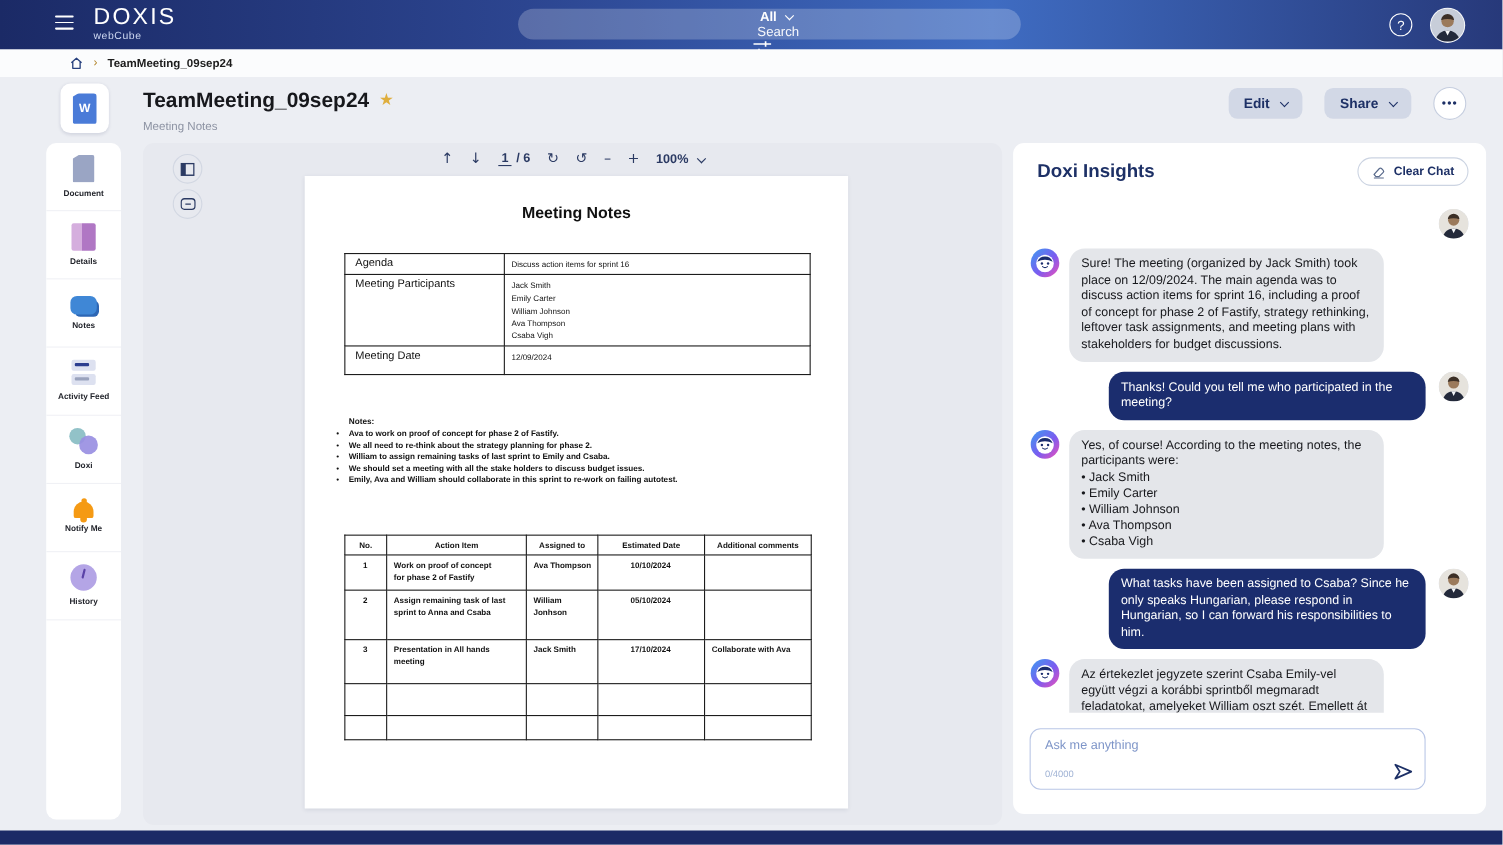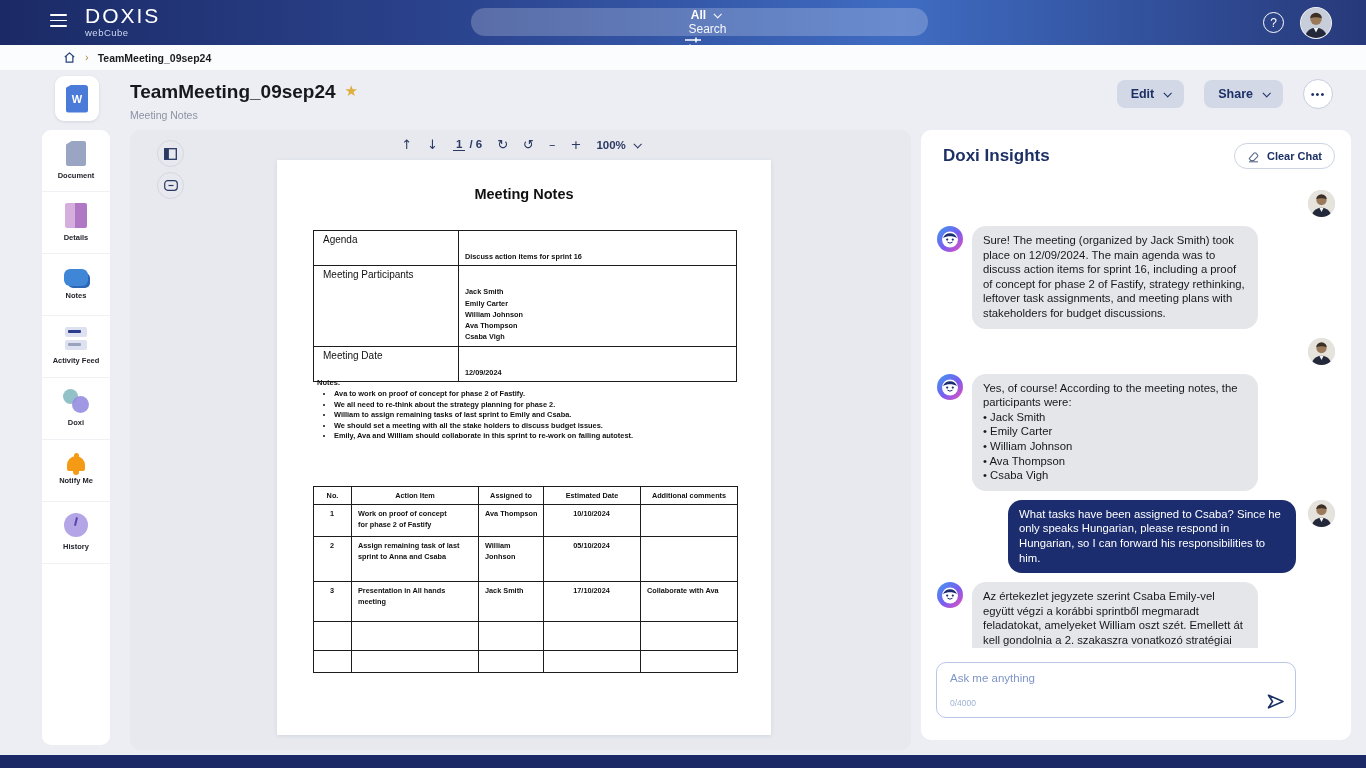--- a/index.html
+++ b/index.html
@@ -106,24 +106,24 @@
     display:flex; align-items:center; justify-content:center; cursor:pointer; }
 
   
   .page { position:absolute; left:147px; top:30px; width:494px; height:575px; background:#fff;
     box-shadow:0 1px 4px rgba(40,50,90,.10); color:#111; }
   .page-title { text-align:center; margin-top:26px; font-size:14.5px; font-weight:700; }
   table.doc-tbl { border-collapse:collapse; position:absolute; }
   table.doc-tbl td, table.doc-tbl th { border:1px solid #1c1c1c; vertical-align:top; }
   .info-tbl { left:36px; top:70px; width:424px; border:1.6px solid #1c1c1c; }
   .info-tbl td.lbl { width:145px; font-size:10px; padding:3px 0 3px 9px; }
-  .info-tbl td.val { font-size:7.3px; font-weight:700; padding:20px 4px 3px 6px; white-space:pre-line; line-height:1.55; }
+  .info-tbl td.val { font-size:7.3px; font-weight:400; padding:4px 4px 3px 6px; white-space:pre-line; line-height:1.55; }
   .notes-block { position:absolute; left:40px; top:218px; width:420px; }
   .notes-head { font-size:7.5px; font-weight:700; margin-bottom:2px; }
-  .notes-block ul { list-style:disc; margin-left:17px; }
+  .notes-block ul { list-style:disc; }
   .notes-block li { font-size:7.4px; font-weight:600; line-height:10.6px; }
   .action-tbl { left:36px; top:326px; width:424px; border:1.6px solid #1c1c1c; table-layout:fixed; }
   .action-tbl th { font-size:7.3px; font-weight:700; padding:4px 2px; text-align:center; }
   .action-tbl td { font-size:7.3px; font-weight:700; padding:4px 3px 4px 6px; white-space:pre-line; line-height:1.5; }
   .action-tbl td.c { text-align:center; padding-left:2px; }
   .col-no { width:38px; } .col-item { width:127px; } .col-assign { width:65px; }
   .col-date { width:97px; } .col-comm { width:97px; }
   .r1 { height:32px; } .r2 { height:45px; } .r3 { height:40px; } .r4 { height:29px; } .r5 { height:22px; }
 
   
@@ -409,20 +409,21 @@
             <path d="M2 8 a7.5 7.5 0 0 1 14 0 c-4-2.5-10-2.5-14 0Z" fill="#1b2d6e"></path>
             <circle cx="6.2" cy="9.6" r="1.1" fill="#1b2d6e"></circle>
             <circle cx="11.8" cy="9.6" r="1.1" fill="#1b2d6e"></circle>
             <path d="M6.8 12.4 q2.2 1.8 4.4 0" fill="none" stroke="#1b2d6e" stroke-width="1" stroke-linecap="round"></path>
           </svg>
       </div>
       <div class="bubble">Sure! The meeting (organized by Jack Smith) took place on 12/09/2024. The main agenda was to discuss action items for sprint 16, including a proof of concept for phase 2 of Fastify, strategy rethinking, leftover task assignments, and meeting plans with stakeholders for budget discussions.</div>
     </div>
 
     <div class="msg user">
+      <div class="bubble">Thanks! Could you tell me who participated in the meeting?</div>
       <div class="chat-avatar">
         <svg class="person" viewBox="0 0 32 32">
             <rect width="32" height="32" fill="#e6e3dd"></rect>
             <circle cx="16" cy="12" r="6" fill="#9b7a5c"></circle>
             <path d="M16 5 a6.4 6.4 0 0 1 6.3 6 c-4-1.5-9-1.5-12.6 0 A6.4 6.4 0 0 1 16 5Z" fill="#3c2f26"></path>
             <path d="M4 32 c1-8 7-11 12-11 s11 3 12 11Z" fill="#23293a"></path>
             <path d="M13.5 21 h5 l-2.5 5Z" fill="#f5f6f8"></path>
           </svg>
       </div>
     </div>

